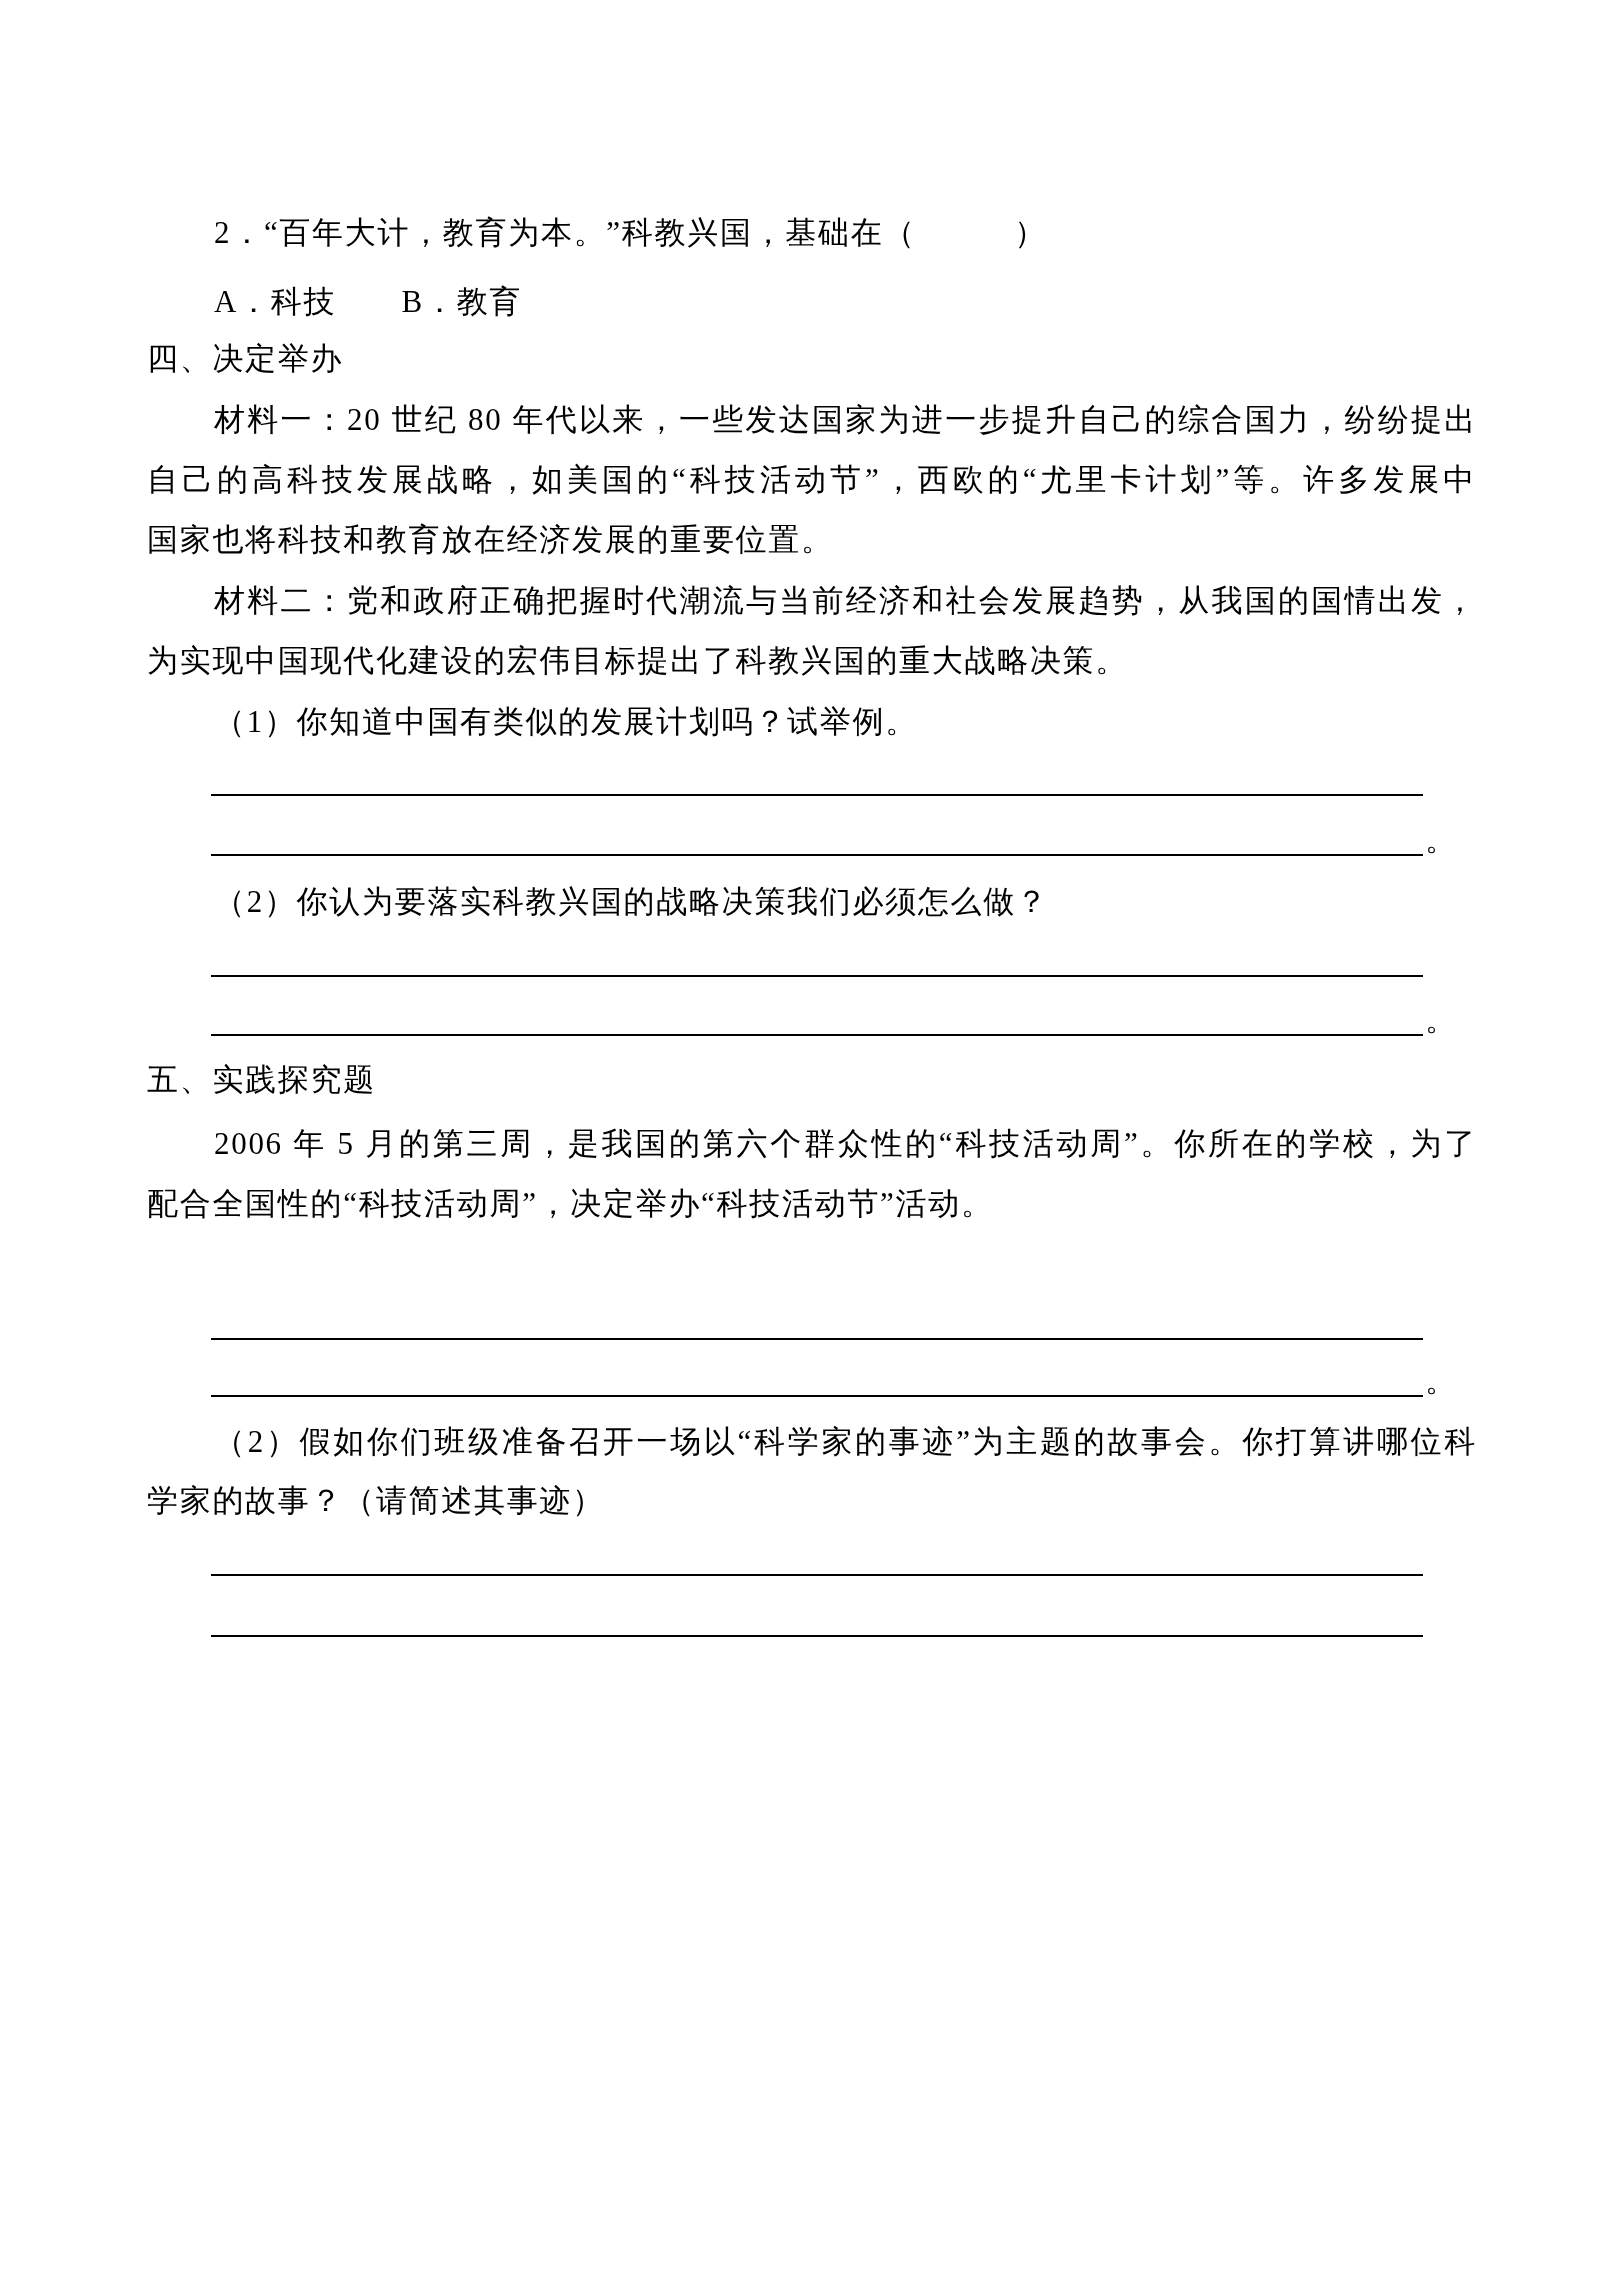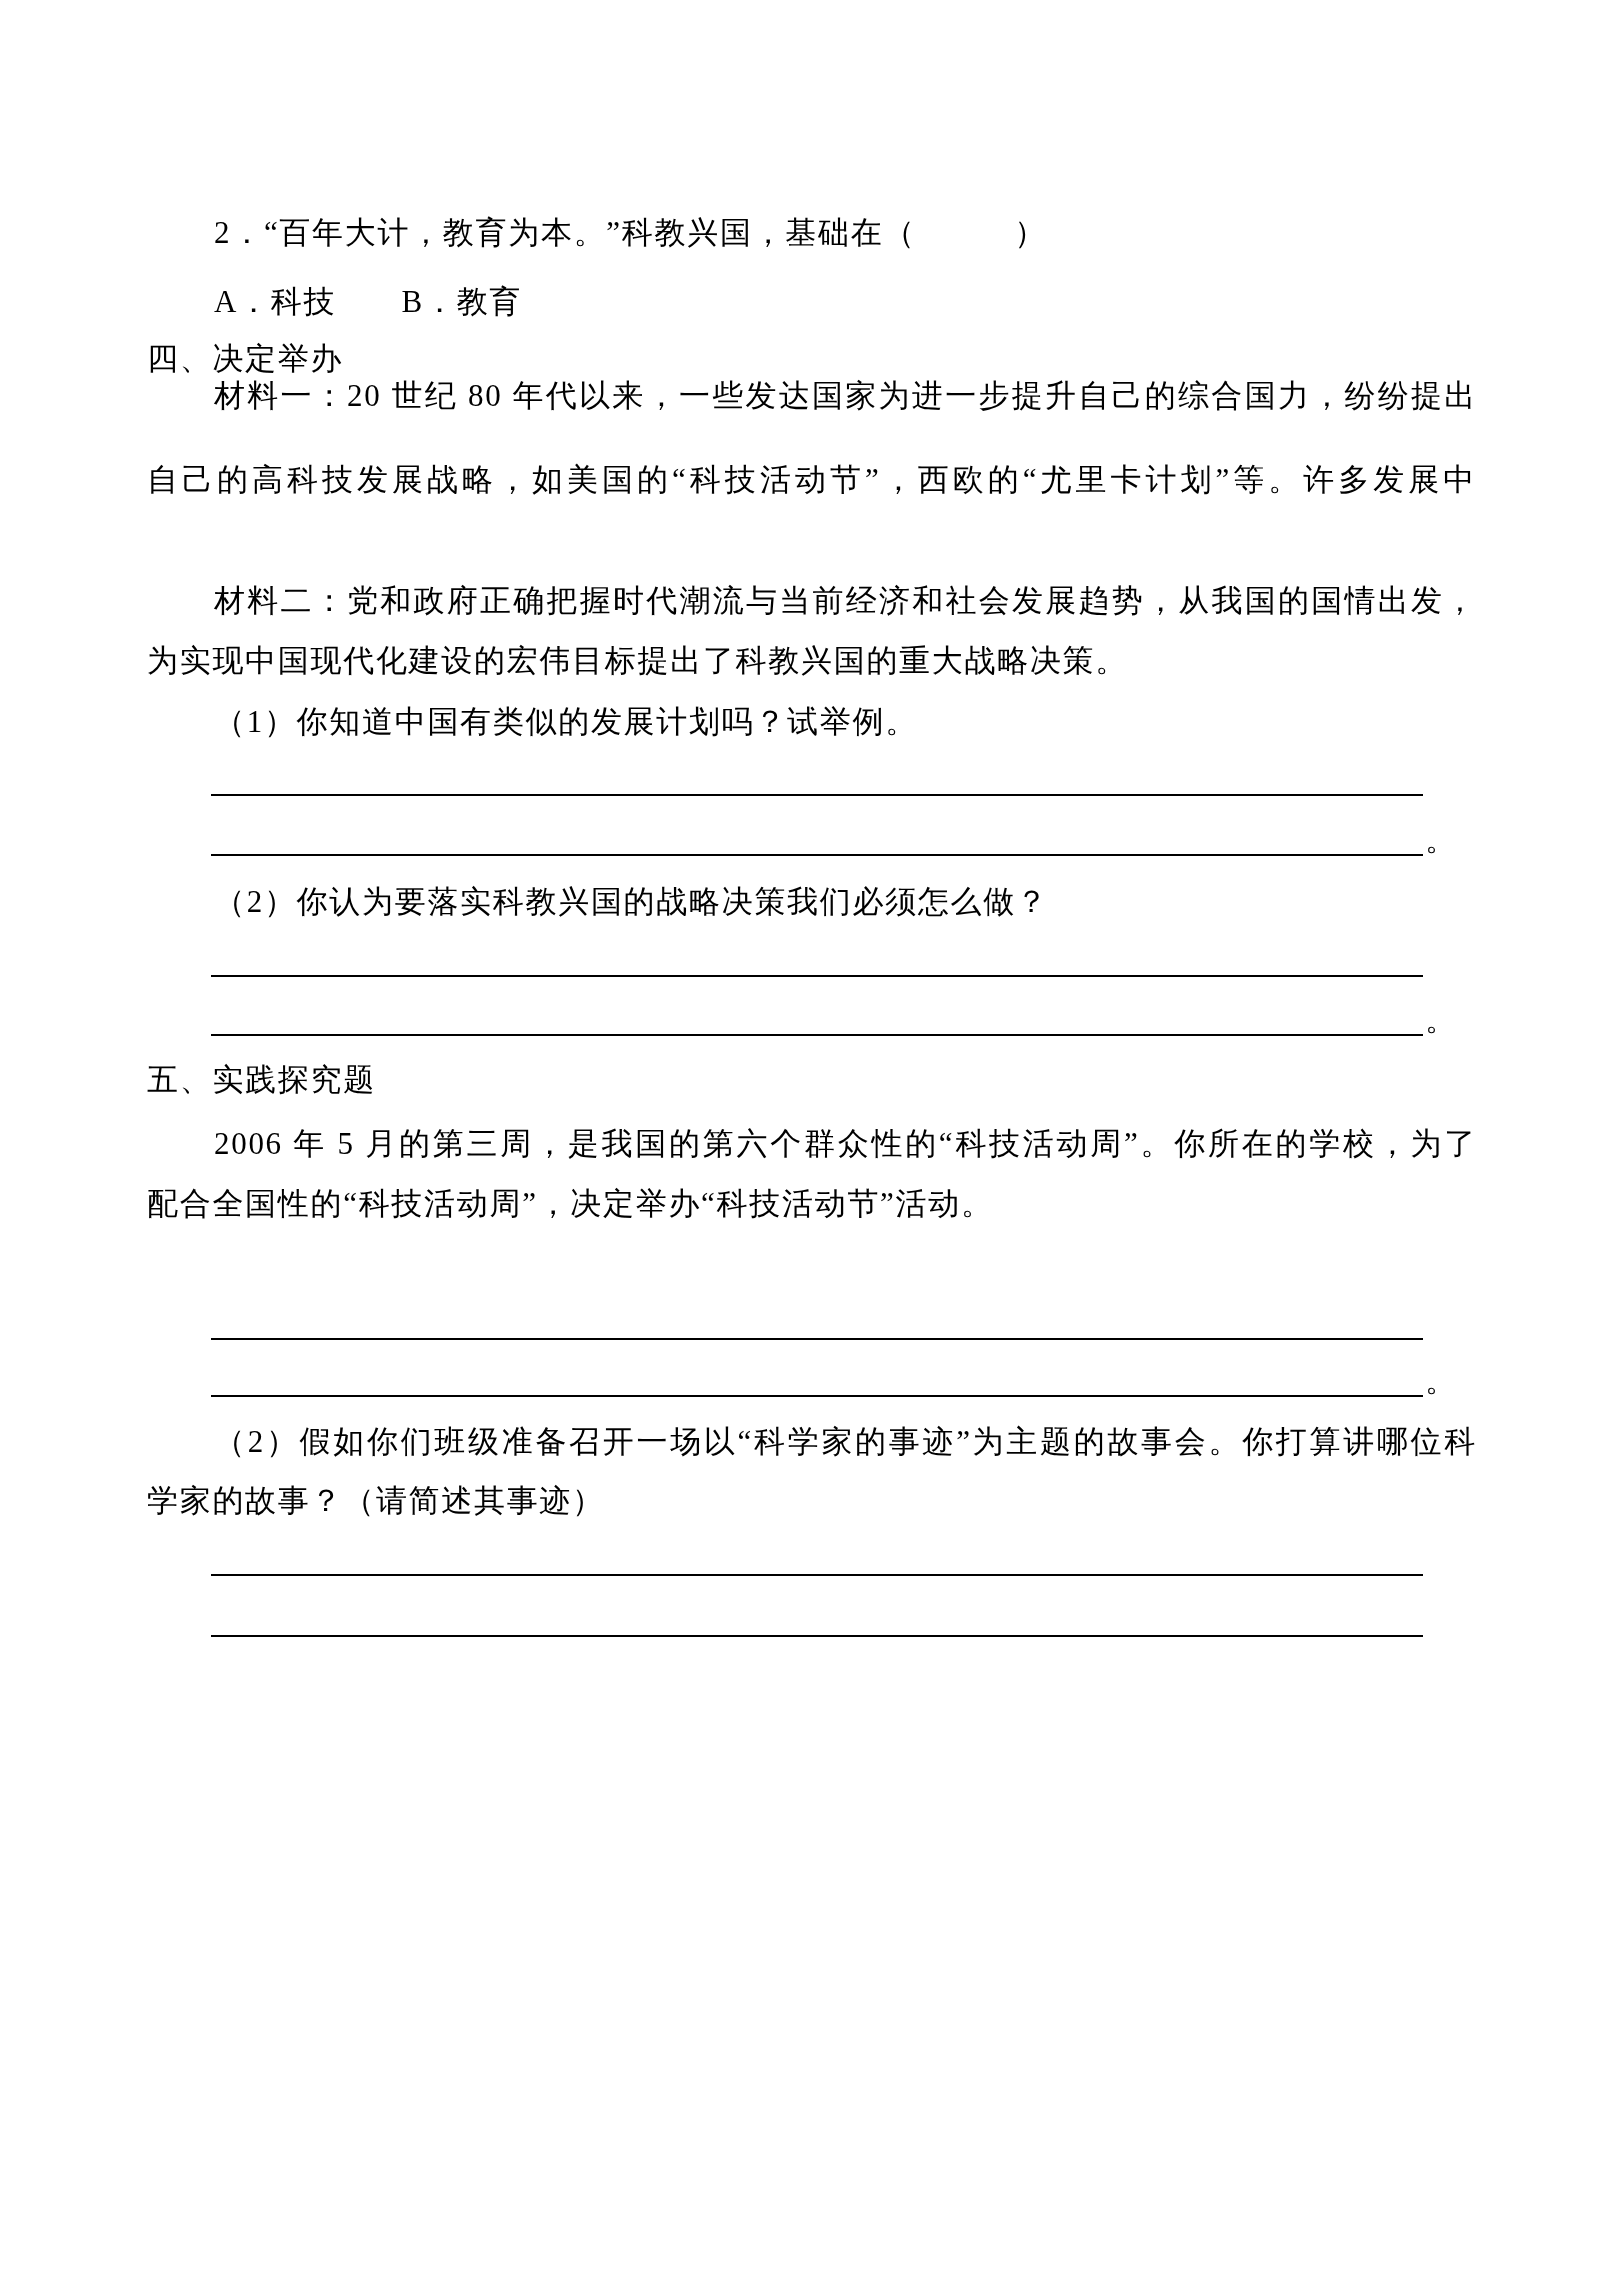--- a/index.html
+++ b/index.html
@@ -67,22 +67,23 @@
 </head>
 <body>
 
 <div class="page">
 
   <div class="line indent" style="top:217px">2．“百年大计，教育为本。”科教兴国，基础在（　　　）</div>
   <div class="line indent" style="top:286px">A．科技　　B．教育</div>
 
   <div class="line" style="top:343px">四、决定举办</div>
 
-  <div class="line indent fill" style="top:380px">材料一：20 世纪 80 年代以来，一些发达国家为进一步提升自己的综合国力，纷纷提出</div>
+  <div class="line indent fill" style="top:404px">材料一：20 世纪 80 年代以来，一些发达国家为进一步提升自己的综合国力，纷纷提出</div>
   <div class="line fill" style="top:464px">自己的高科技发展战略，如美国的“科技活动节”，西欧的“尤里卡计划”等。许多发展中</div>
+  <div class="line" style="top:524px">国家也将科技和教育放在经济发展的重要位置。</div>
 
   <div class="line indent fill" style="top:585px">材料二：党和政府正确把握时代潮流与当前经济和社会发展趋势，从我国的国情出发，</div>
   <div class="line" style="top:645px">为实现中国现代化建设的宏伟目标提出了科教兴国的重大战略决策。</div>
 
   <div class="line indent" style="top:706px">（1）你知道中国有类似的发展计划吗？试举例。</div>
 
   <div class="uline" style="top:794px"></div>
   <div class="uline" style="top:854px"></div>
   <div class="eol-period" style="top:824px">。</div>
 

